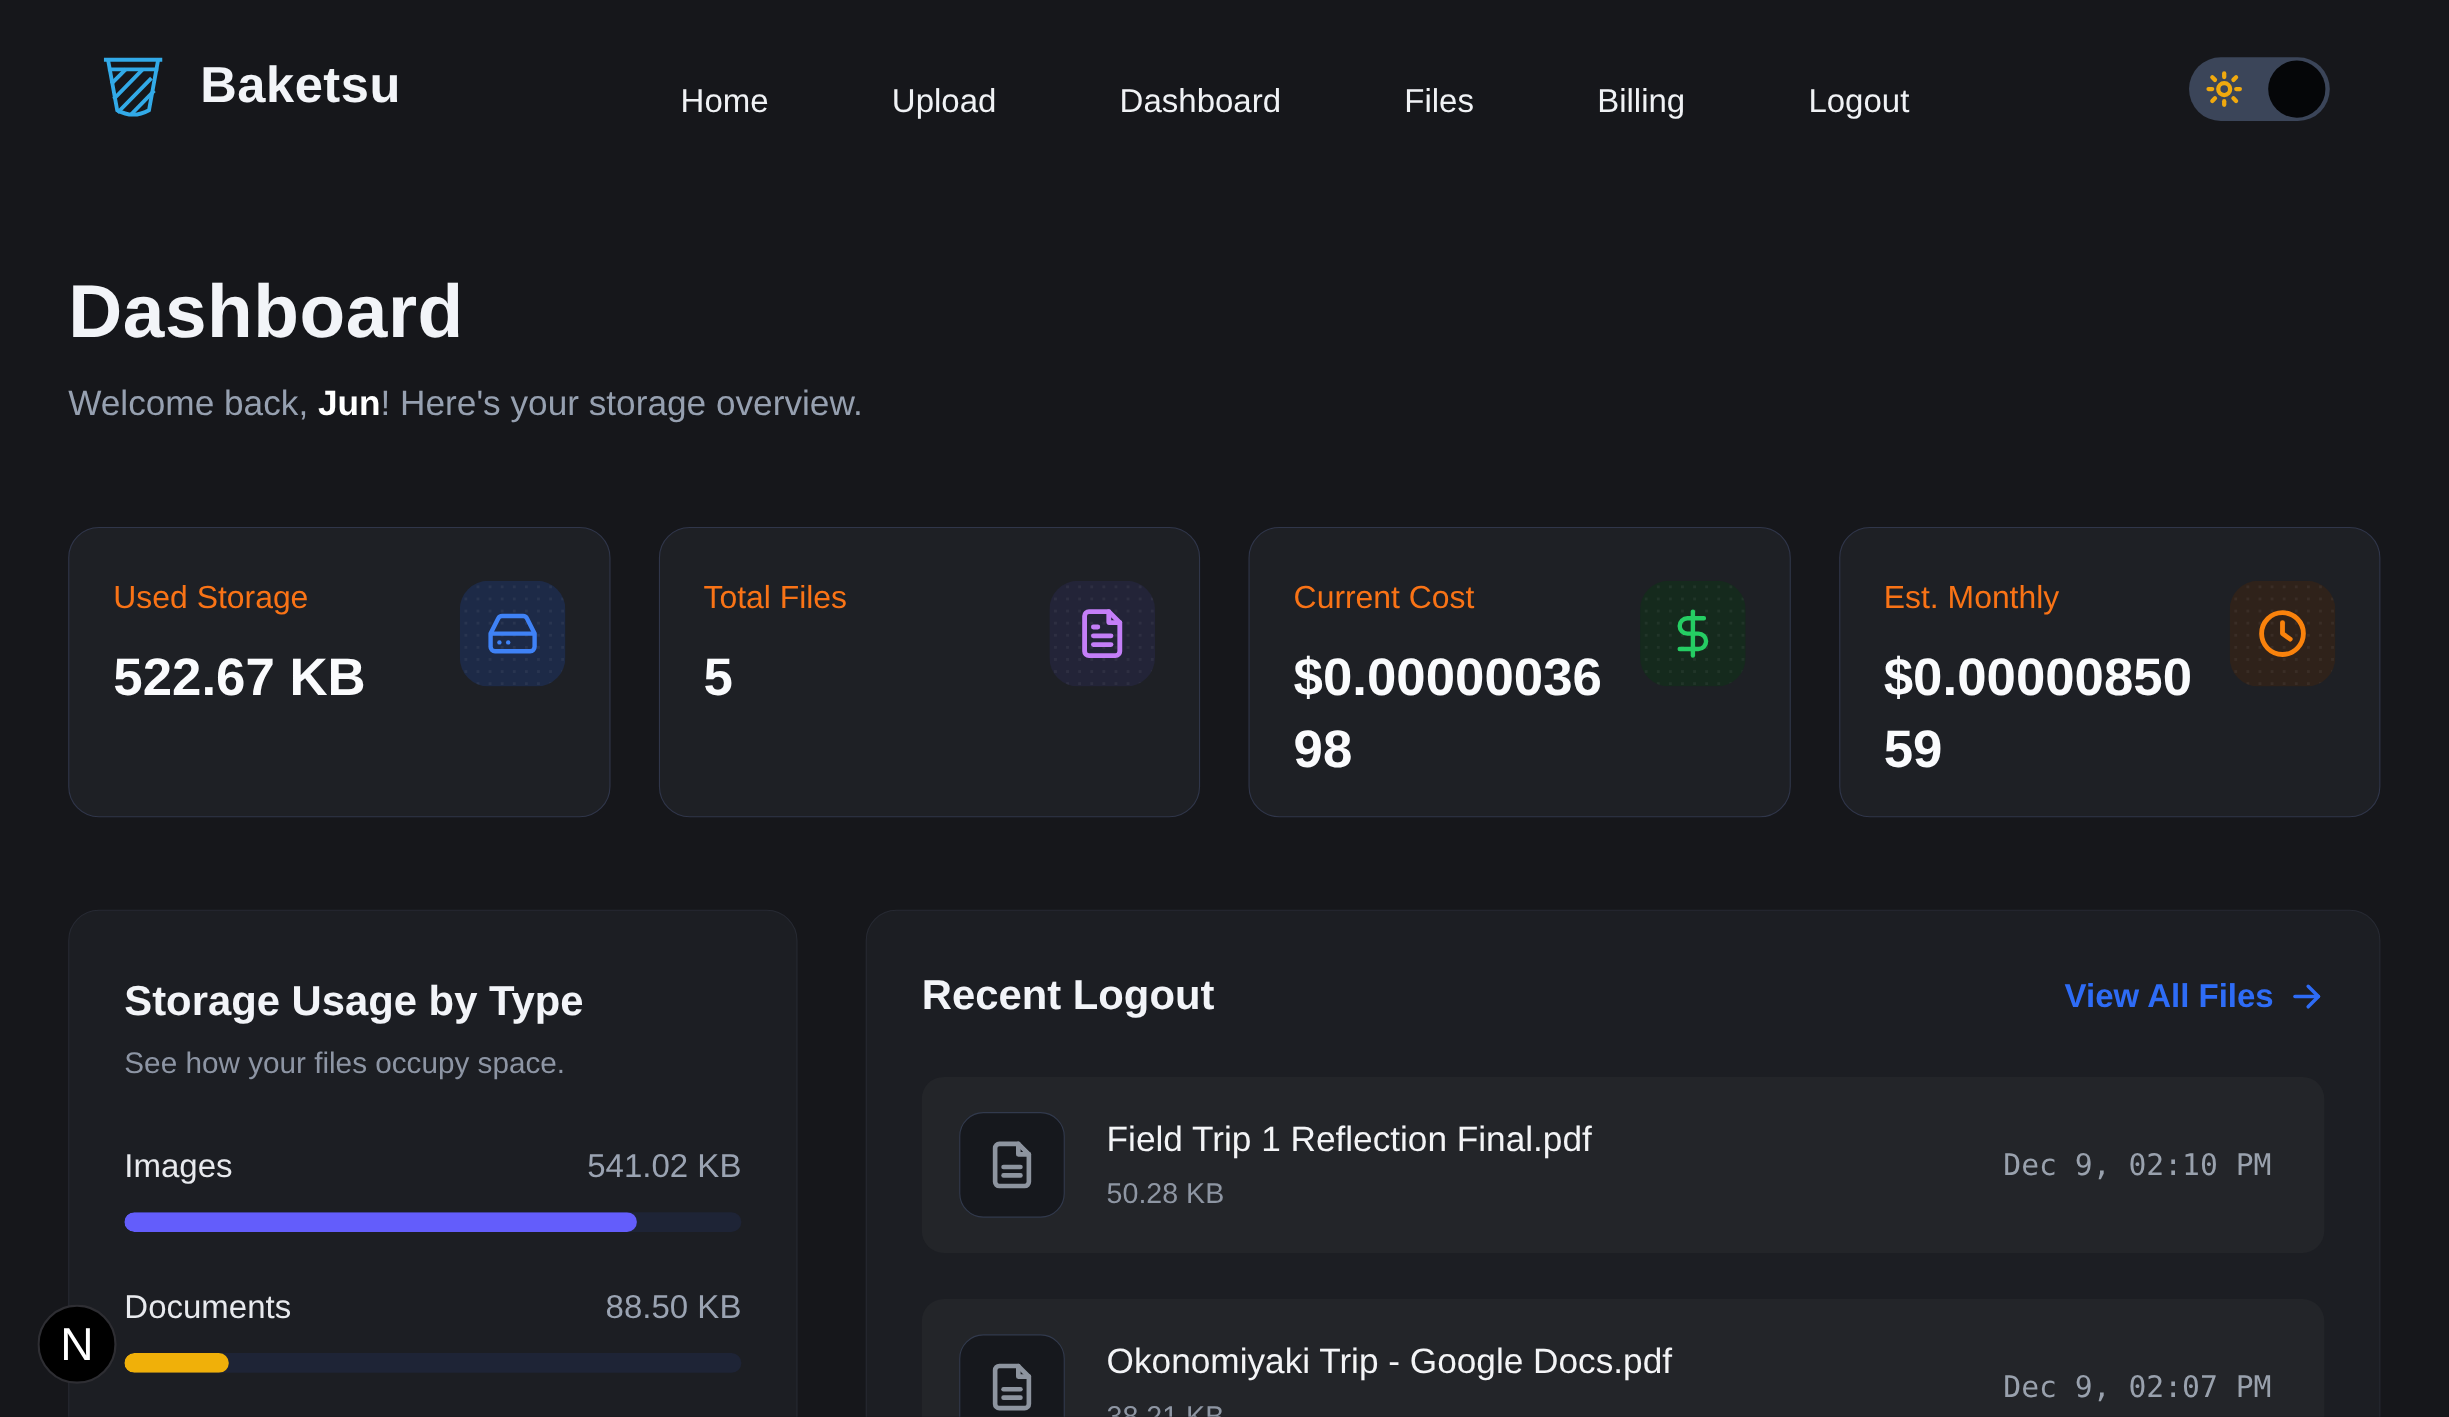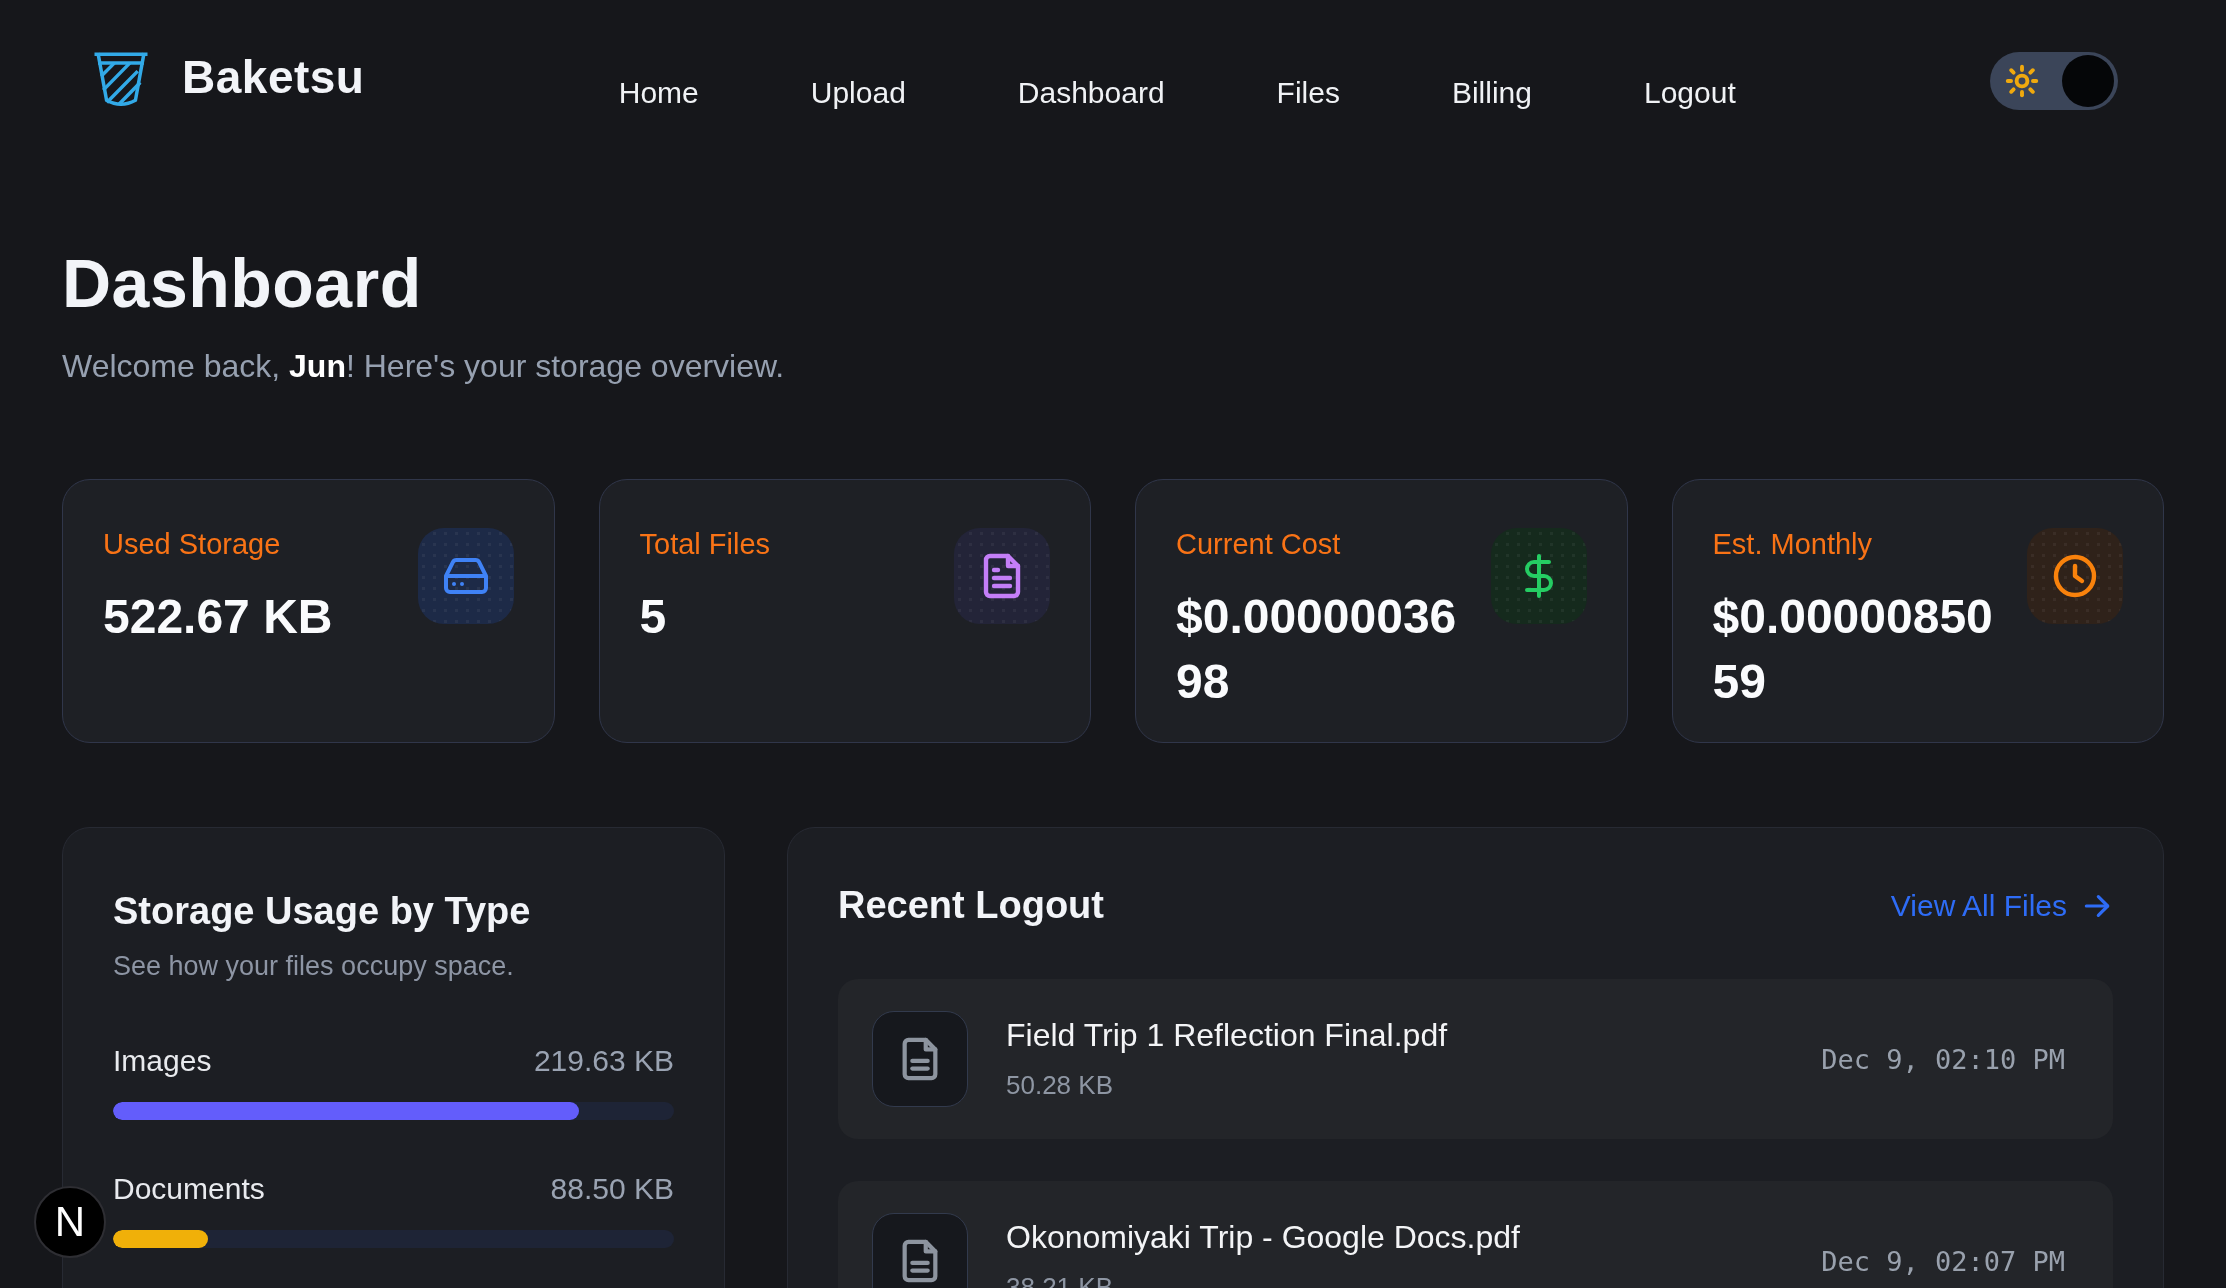--- a/index.html
+++ b/index.html
@@ -60,21 +60,21 @@
   .bar-item { margin-top: 52px; }
   .bar-item.first { margin-top: 62px; }
   .bar-head { display: flex; justify-content: space-between; align-items: baseline; }
   .bar-label { font-size: 30px; color: #e8eaee; }
   .bar-value { font-size: 30px; color: #9aa3b2; }
   .bar-track { margin-top: 24px; height: 18px; border-radius: 9px; background: #1e2436; overflow: hidden; }
   .bar-fill { height: 100%; border-radius: 9px; }
 
   .uploads-panel { flex: 1; height: 600px; padding: 56px 50px; }
   .uploads-head { display: flex; justify-content: space-between; align-items: center; }
-  .view-all { display: flex; align-items: center; gap: 14px; font-size: 30px; font-weight: 400; text-decoration: none; cursor: pointer; }
+  .view-all { display: flex; align-items: center; gap: 14px; font-size: 30px; font-weight: 700; text-decoration: none; cursor: pointer; }
   .view-all svg { width: 32px; height: 32px; }
   .file-row {
     margin-top: 42px; background: #232529; border-radius: 20px; padding: 32px 34px;
     display: flex; align-items: center; gap: 38px; cursor: pointer;
   }
   .file-row.first { margin-top: 52px; }
   .file-tile {
     width: 96px; height: 96px; border-radius: 22px; background: #16181d;
     border: 1px solid #323a4d; color: #8d949f; flex: 0 0 auto;
     display: flex; align-items: center; justify-content: center;
@@ -208,21 +208,21 @@
 
   <div class="grid">
 
     <div class="panel storage-panel">
       <div class="panel-title">Storage Usage by Type</div>
       <div class="panel-sub">See how your files occupy space.</div>
 
       <div class="bar-item first">
         <div class="bar-head">
           <span class="bar-label">Images</span>
-          <span class="bar-value">219.63 KB</span>
+          <span class="bar-value">541.02 KB</span>
         </div>
         <div class="bar-track">
           <div class="bar-fill" style="width: 83%; background-color: rgb(99, 93, 251);"></div>
         </div>
       </div>
 
       <div class="bar-item">
         <div class="bar-head">
           <span class="bar-label">Documents</span>
           <span class="bar-value">88.50 KB</span>

